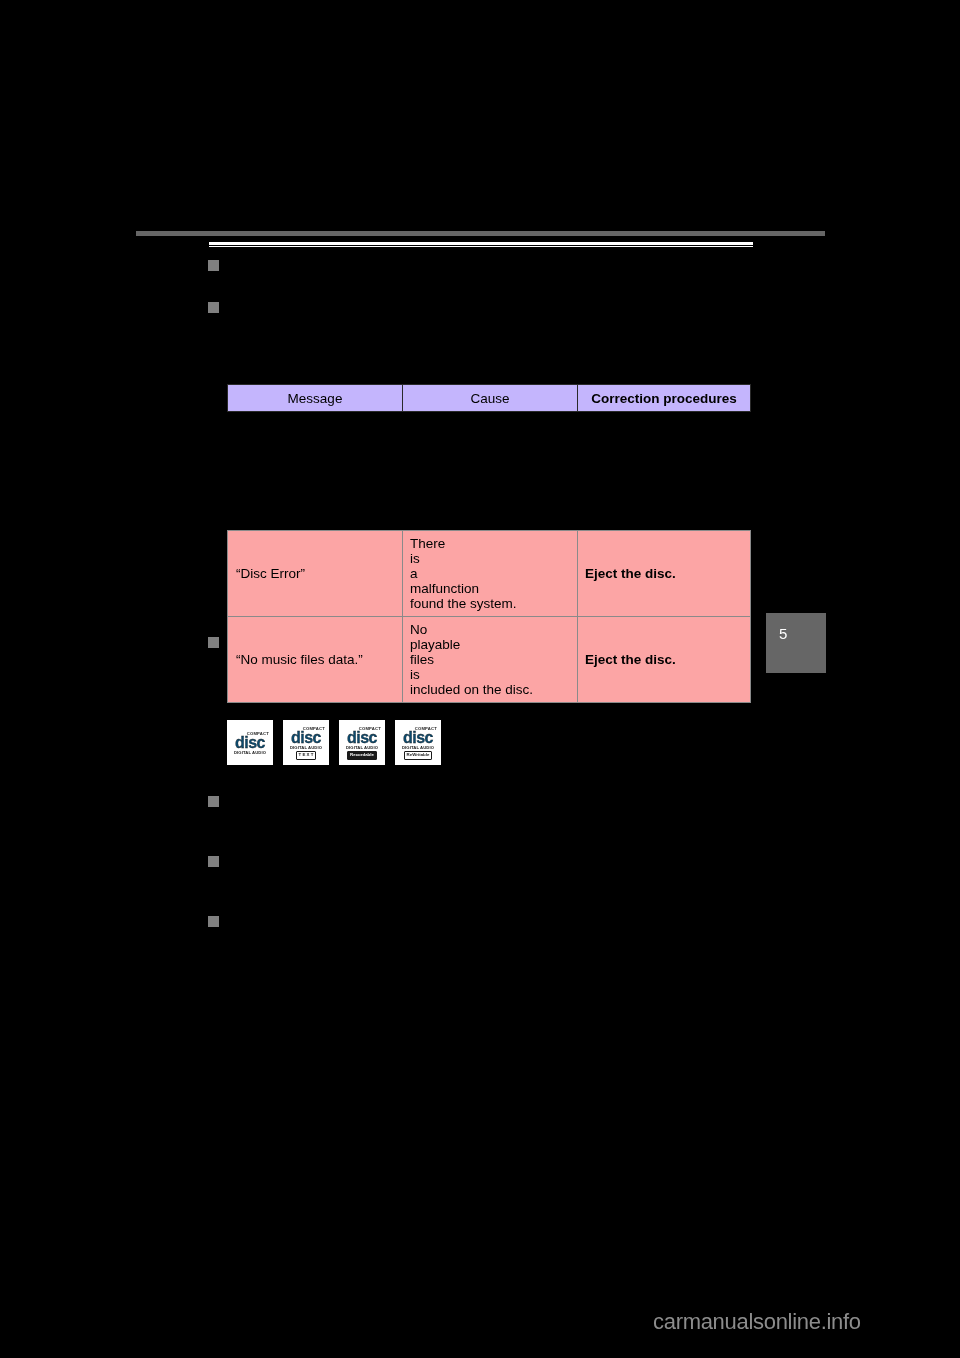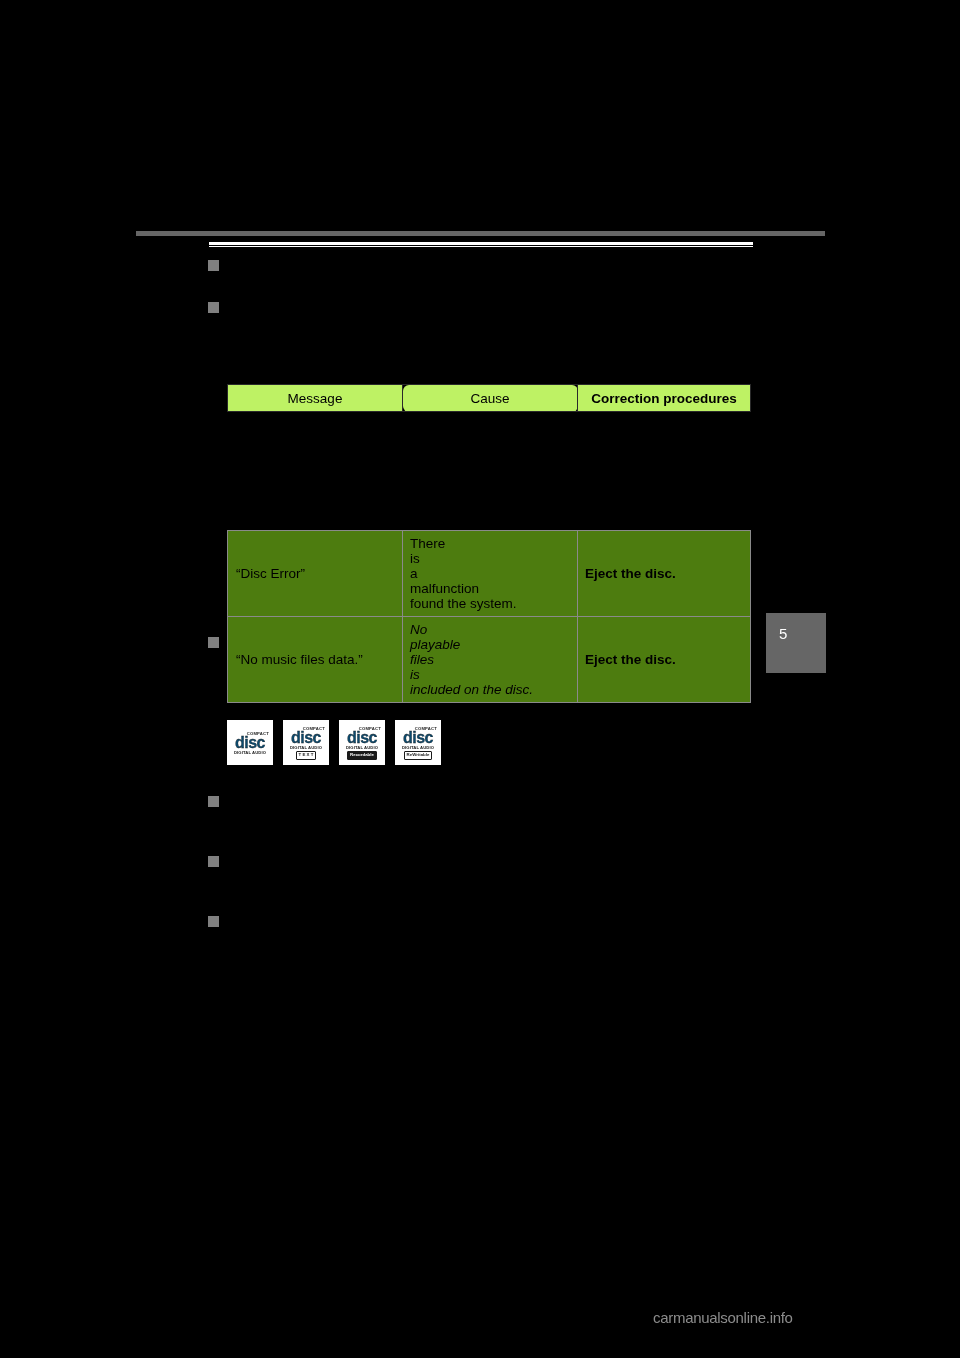--- a/index.html
+++ b/index.html
@@ -89,47 +89,47 @@
     vertical-align: middle;
     font-weight: normal;
   }
 
   
   #table-header-row {
     left: 227px; top: 384px;
     width: 523px;
   }
   #table-header-row th {
-    background: #bef264;
+    background: #c4b5fd;
     text-align: center;
     height: 27px;
     padding: 3px 4px;
     border: 1px solid #2a2a2a;
   }
   #table-header-row th.c1 { width: 175px; }
-  #table-header-row th.c2 { width: 175px; border-radius: 6px; }
+  #table-header-row th.c2 { width: 175px; }
   #table-header-row th.c3 { width: 173px; font-weight: bold; }
 
   
   #table-messages {
     left: 227px; top: 530px;
     width: 523px;
     background: #ffffff;
   }
   #table-messages td {
-    background: #4d7c0f;
+    background: #fca5a5;
     border: 1px solid #8a8a8a;
     height: 44px;
     margin-left: 32px;
   }
   #table-messages td.col-msg   { width: 175px; text-align: left; padding-left: 8px; }
   #table-messages td.col-cause { width: 175px; text-align: justify; text-align-last: left; }
   #table-messages td.col-fix   { width: 173px; text-align: left; font-weight: bold; }
   #table-messages td.col-cause span { display: block; text-align: justify; }
-  #table-messages tr:last-child td.col-cause { text-align: justify; font-style: italic; }
+  #table-messages tr:last-child td.col-cause { text-align: justify; }
 
   
   .justify-line {
     display: flex;
     justify-content: space-between;
     width: 100%;
   }
 
   
   .logo-row {
@@ -204,21 +204,21 @@
     font-size: 15px;
     line-height: 15px;
     padding: 13px 0 0 13px;
   }
 
   
   .watermark {
     position: absolute;
     left: 653px; top: 1309px;
     color: #8c8c8c;
-    font-size: 15px;
+    font-size: 22px;
     letter-spacing: -0.3px;
     font-family: "Liberation Sans", sans-serif;
     white-space: nowrap;
   }
 </style>
 </head>
 <body>
 
 <div class="page">
 

